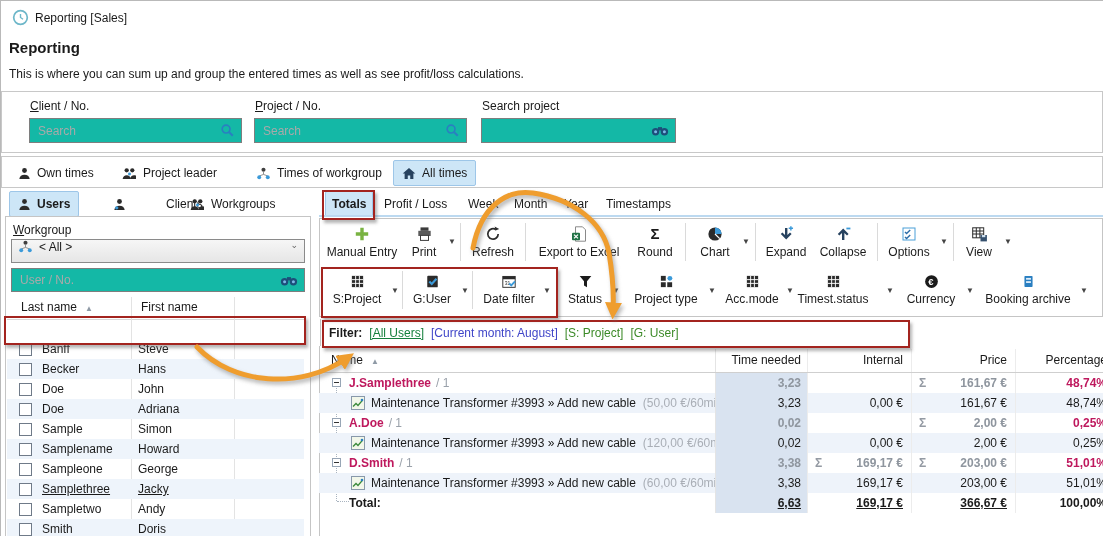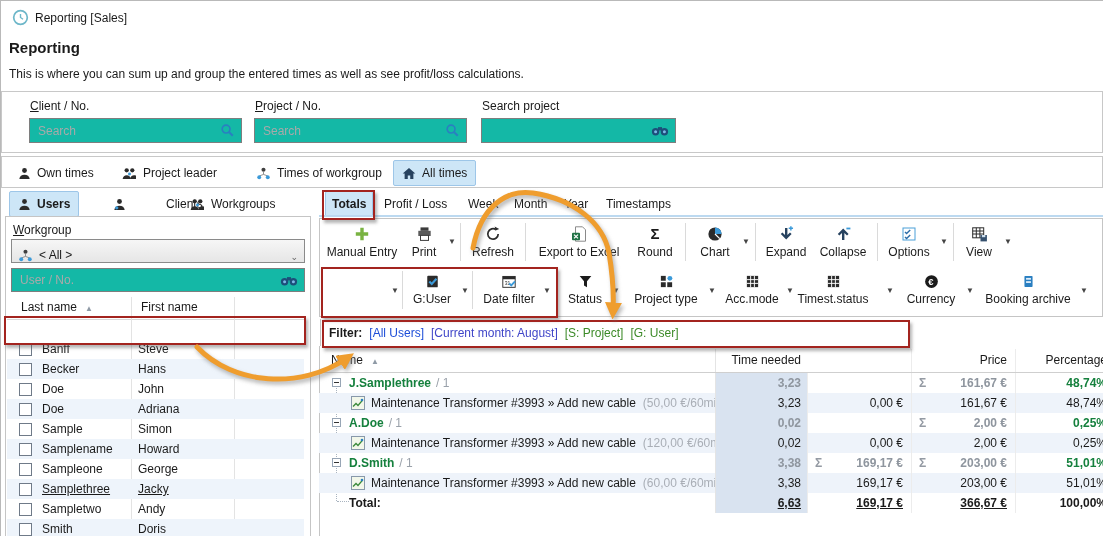--- a/index.html
+++ b/index.html
@@ -17,21 +17,21 @@
   .inputbox input::placeholder{color:#a9a9a9;}
   .icon{display:inline-flex;align-items:center;justify-content:center;flex:none;}
   
   .strip{position:absolute;border:1px solid #c8c8c8;background:#fff;box-sizing:border-box;}
   .tab{position:absolute;display:inline-flex;align-items:center;gap:6px;height:24px;padding:0 8px;
        border:1px solid transparent;border-radius:2px;cursor:default;}
   .tab.sel{background:#cde6f7;border-color:#9dc6e8;}
   
   .lpanel{position:absolute;left:4px;top:215px;width:306px;height:321px;border:1px solid #c5c5c5;background:#fff;box-sizing:border-box;}
   .dropdown{position:absolute;height:24px;border:1px solid #8a8a8a;background:linear-gradient(#f6f6f6,#e6e6e6);
-            display:flex;align-items:flex-end;padding:0 6px;box-sizing:border-box;gap:6px;}
+            display:flex;align-items:flex-start;padding:0 6px;box-sizing:border-box;gap:6px;}
   .lhead{position:absolute;height:22px;border-bottom:1px solid #d8d8d8;background:#fff;}
   .ulist-row{position:absolute;height:20px;display:flex;align-items:center;}
   .ulist-row.alt{background:#eef4fb;}
   .cbox{width:13px;height:13px;border:1px solid #6f7a88;background:#fff;flex:none;margin-left:12px;box-sizing:border-box;}
   .selrow{position:absolute;left:6px;width:296px;height:20px;display:flex;align-items:center;
           background:linear-gradient(180deg,#7ab2de 0%,#5a97cb 45%,#4584bb 100%);
           border:1px solid #3c7cb0;color:#fff;font-weight:bold;box-sizing:border-box;}
   .colsep{position:absolute;width:1px;background:#e3e3e3;}
   
   .toolbox{position:absolute;left:318px;top:217px;width:784px;height:99px;border:1px solid #c5c5c5;background:#fff;box-sizing:border-box;}
@@ -50,21 +50,21 @@
   .gc.num{text-align:right;}
   .c-name{left:10px;width:388px;}
   .c-tn{left:396px;width:92px;padding-right:6px;background:#d9e3f0;border-left:1px solid #e4e4e4;}
   .c-int{left:488px;width:104px;padding-right:8px;border-left:1px solid #ececec;}
   .c-pr{left:592px;width:104px;padding-right:8px;border-left:1px solid #ececec;}
   .c-pct{left:696px;width:96px;padding-right:4px;border-left:1px solid #ececec;}
   .hdr .c-tn{background:#fff;}
   .hdr{border-bottom:1px solid #cfcfcf;height:23px;}
   .hdr .gc{height:23px;line-height:23px;}
   .gray{color:#8e959e;}
-  .navy{color:#15803d;}
+  .navy{color:#be185d;}
   .sig{position:absolute;left:7px;top:0;color:#949aa3;}
   .rate{color:#a9aeb6;margin-left:7px;}
   .suffix{color:#9aa1aa;margin-left:5px;font-weight:normal;}
   .underl{text-decoration:underline;}
   .expander{position:absolute;left:13px;top:5px;width:9px;height:9px;border:1px solid #97a5b5;background:#fff;box-sizing:border-box;}
   .expander i{position:absolute;left:1px;top:3px;width:5px;height:1px;background:#333;}
   .spine{position:absolute;border-left:1px dotted #a9b4c0;width:0;}
   .stub{position:absolute;border-top:1px dotted #a9b4c0;height:0;}
   
   .redbox{position:absolute;border:2px solid #a3241f;box-shadow:2px 3px 3px rgba(90,90,90,.45);pointer-events:none;}
@@ -398,20 +398,29 @@
           <rect x="1.2" y="1.8" width="11" height="10" fill="#fff" stroke="#2b2b2b"></rect>
           <path d="M1.2 5h11M1.2 8h11M4.8 1.8v10M8.4 1.8v10" stroke="#2b2b2b"></path>
           <rect x="9" y="9" width="6.4" height="6.4" fill="#35506e"></rect>
           <rect x="10.4" y="9" width="3.4" height="2.2" fill="#cfe0ef"></rect>
         </svg>
       </span>
     <span class="lbl">View</span>
   </div>
   <span class="dd" style="left:1002px;top:236px;">▼</span>
 
+  <div class="tb" style="left:327px;top:267px;width:58px;">
+    <span class="icon">
+        <svg width="15" height="15" viewBox="0 0 16 16">
+          <rect x="2" y="2" width="12" height="12" fill="#2b2b2b"></rect>
+          <path d="M2 6h12M2 10h12M6 2v12M10 2v12" stroke="#fff"></path>
+        </svg>
+      </span>
+    <span class="lbl">S:Project</span>
+  </div>
   <span class="dd" style="left:389px;top:285px;">▼</span>
   <div class="vsep" style="left:401px;top:270px;"></div>
   <div class="tb" style="left:407px;top:267px;width:48px;">
     <span class="icon">
         <svg width="15" height="15" viewBox="0 0 16 16">
           <rect x="2.4" y="1.8" width="11.2" height="12.4" rx="1" fill="#2b2b2b"></rect>
           <path d="M4.6 8l2.6 2.6L12.2 5" stroke="#3b9ad9" stroke-width="2.3" fill="none"></path>
         </svg>
       </span>
     <span class="lbl">G:User</span>
@@ -489,31 +498,32 @@
           <rect x="5" y="3.6" width="6" height="2.2" fill="#dfeefb"></rect>
           <rect x="5" y="7.6" width="6" height="2.2" fill="#dfeefb"></rect>
         </svg>
       </span>
     <span class="lbl">Booking archive</span>
   </div>
   <span class="dd" style="left:1078px;top:285px;">▼</span>
 
   <div class="filterbar">
     <span class="b">Filter:</span>
-    <span style="color: #1d4ed8;">[All Users]</span>
+    <span style="color: #15803d; text-decoration: underline;">[All Users]</span>
     <span style="color: rgb(63, 69, 200);">[Current month: August]</span>
     <span style="color: rgb(60, 138, 40);">[S: Project]</span>
     <span style="color: rgb(60, 138, 40);">[G: User]</span>
   </div>
 
   <div class="gridarea"></div>
 
   <div class="grow hdr" style="top:348px;">
     <div class="gc c-name" style="left:12px;"><span>Name</span><span class="sort">▲</span></div>
     <div class="gc num c-tn"><span>Time needed</span></div>
+    <div class="gc num c-int"><span>Internal</span></div>
     <div class="gc num c-pr"><span>Price</span></div>
     <div class="gc num c-pct"><span>Percentage</span></div>
   </div>
 
   <div class="spine" style="left:335px;top:382px;height:118px;"></div>
   <div class="stub" style="left:336px;top:402px;width:12px;"></div>
   <div class="stub" style="left:336px;top:442px;width:12px;"></div>
   <div class="stub" style="left:336px;top:482px;width:12px;"></div>
   <div class="stub" style="left:336px;top:500px;width:12px;"></div>
 

